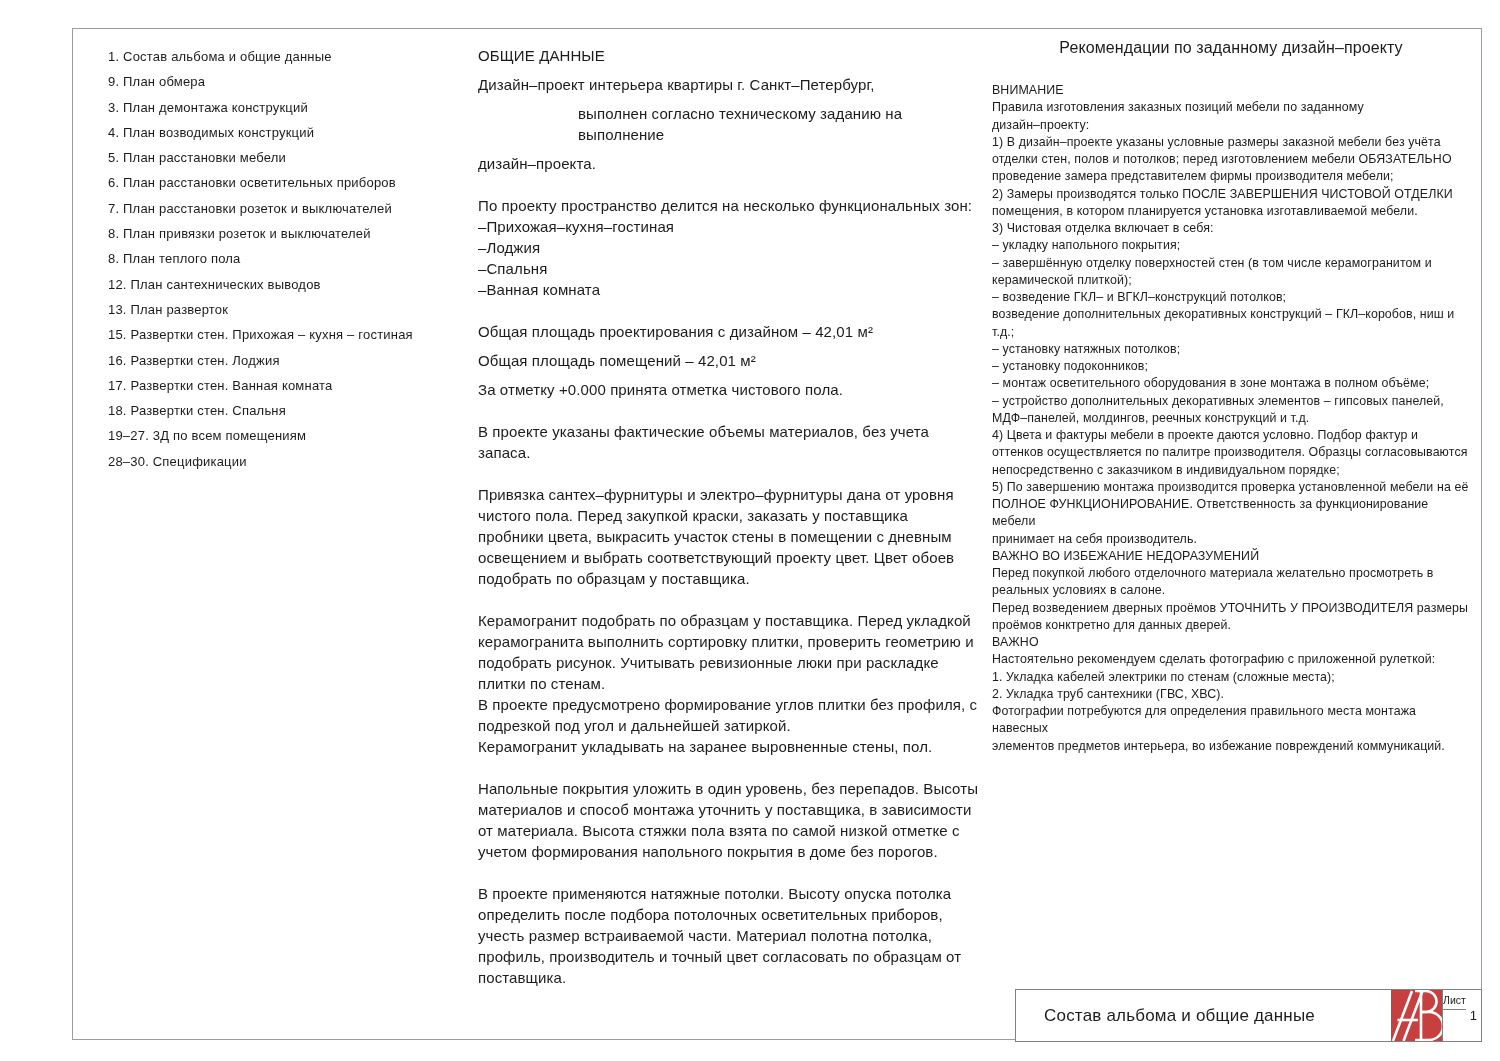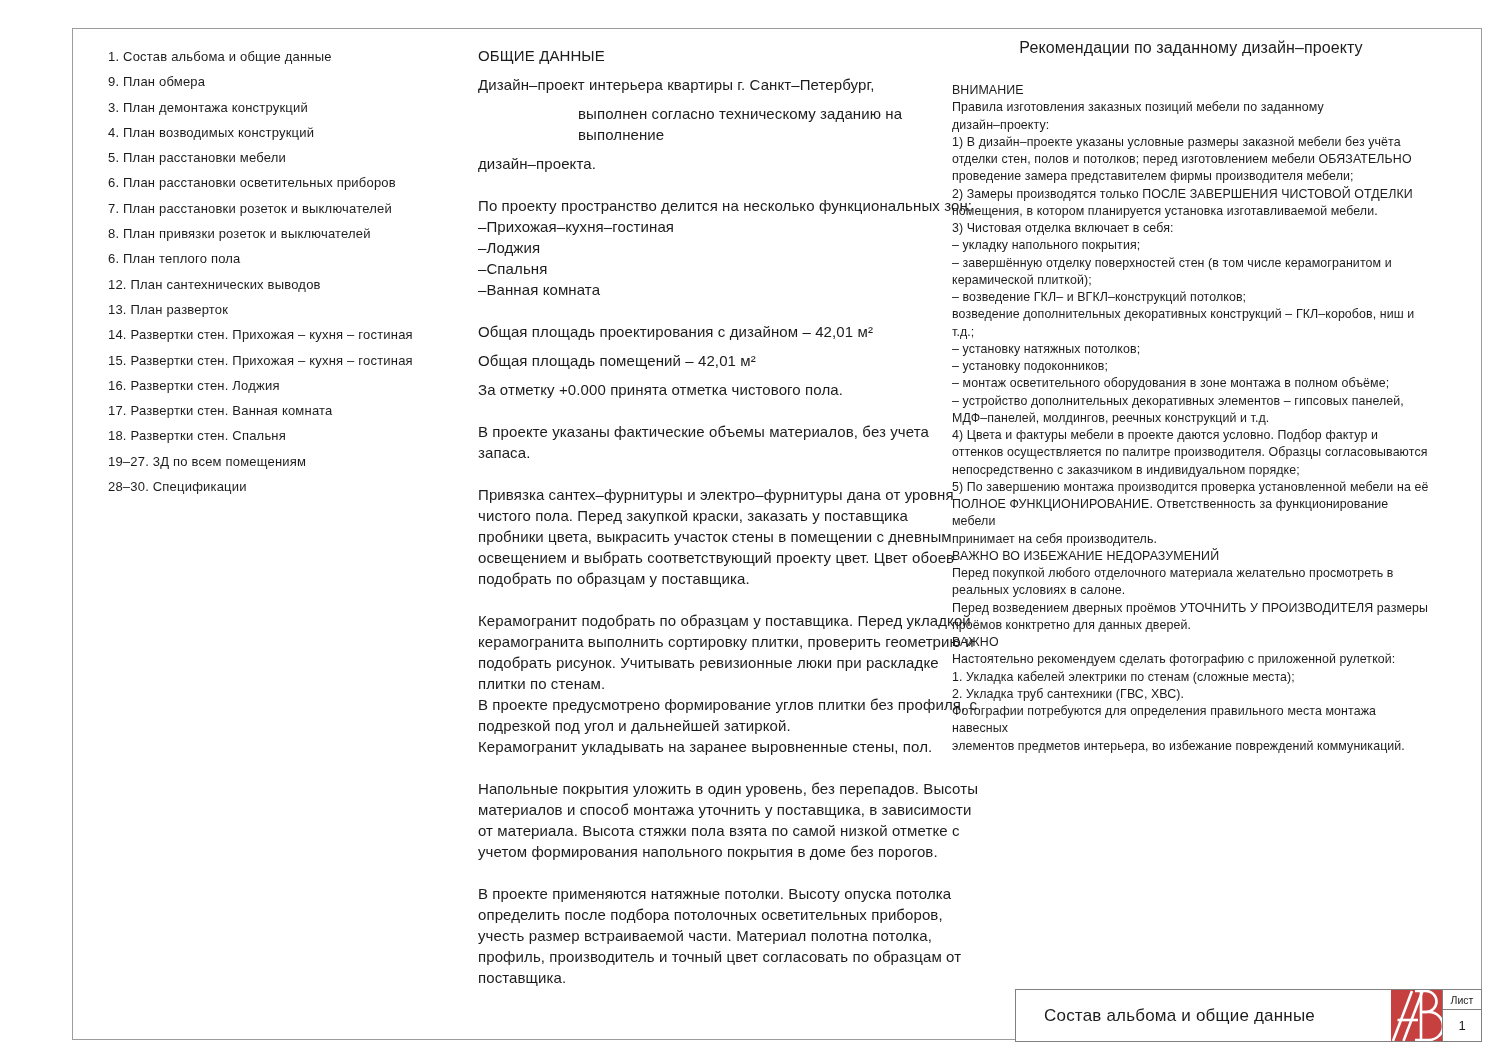--- a/index.html
+++ b/index.html
@@ -22,38 +22,38 @@
   .general{
     position:absolute;left:478px;top:37px;width:500px;
     font-size:15px;line-height:21px;letter-spacing:.1px;
   }
   .general p{margin:8px 0 21px 0;white-space:pre-line;}
   .general .no-gap{margin-bottom:0;}
   .gd-heading{margin:0;}
   .indent2{padding-left:100px;}
   
   .recs{
-    position:absolute;left:952px;top:38px;width:478px;
+    position:absolute;left:992px;top:38px;width:478px;
     font-size:12.4px;line-height:17.25px;letter-spacing:.1px;
   }
   .rec-title{font-size:16px;line-height:20px;text-align:center;margin:0 0 24px 0;}
   .rec-body{white-space:pre-line;}
   
   .titleblock{
     position:absolute;left:1015px;top:989px;width:467px;height:53px;
     border:1px solid #808080;box-sizing:border-box;background:#fff;
     display:flex;align-items:stretch;
   }
   .tb-title{
     flex:1;display:flex;align-items:center;padding-left:28px;
     font-size:17px;letter-spacing:.2px;
   }
   .tb-logo{width:51px;position:relative;}
   .tb-logo svg{display:block;width:51px;height:51px;}
-  .tb-sheet{width:38px;border-left:1px solid #808080;display:flex;flex-direction:column;}
+  .tb-sheet{width:38px;border-left:1px solid #808080;display:flex;flex-direction:row;}
   .tb-sheet-label{
     height:19px;border-bottom:1px solid #808080;display:flex;align-items:center;
     justify-content:center;font-size:10.5px;
   }
   .tb-sheet-number{flex:1;display:flex;align-items:center;justify-content:center;font-size:13px;}
 </style>
 </head>
 <body>
 
 <div class="sheet">
@@ -71,29 +71,28 @@
       <div class="toc-item">4. План возводимых конструкций</div>
 
       <div class="toc-item">5. План расстановки мебели</div>
 
       <div class="toc-item">6. План расстановки осветительных приборов</div>
 
       <div class="toc-item">7. План расстановки розеток и выключателей</div>
 
       <div class="toc-item">8. План привязки розеток и выключателей</div>
 
-      <div class="toc-item">6. План теплого пола</div>
+      <div class="toc-item">8. План теплого пола</div>
 
 
 
       <div class="toc-item">12. План сантехнических выводов</div>
 
       <div class="toc-item">13. План разверток</div>
 
-      <div class="toc-item">14. Развертки стен. Прихожая – кухня – гостиная</div>
 
       <div class="toc-item">15. Развертки стен. Прихожая – кухня – гостиная</div>
 
       <div class="toc-item">16. Развертки стен. Лоджия</div>
 
       <div class="toc-item">17. Развертки стен. Ванная комната</div>
 
       <div class="toc-item">18. Развертки стен. Спальня</div>
 
       <div class="toc-item">19–27. 3Д по всем помещениям</div>

